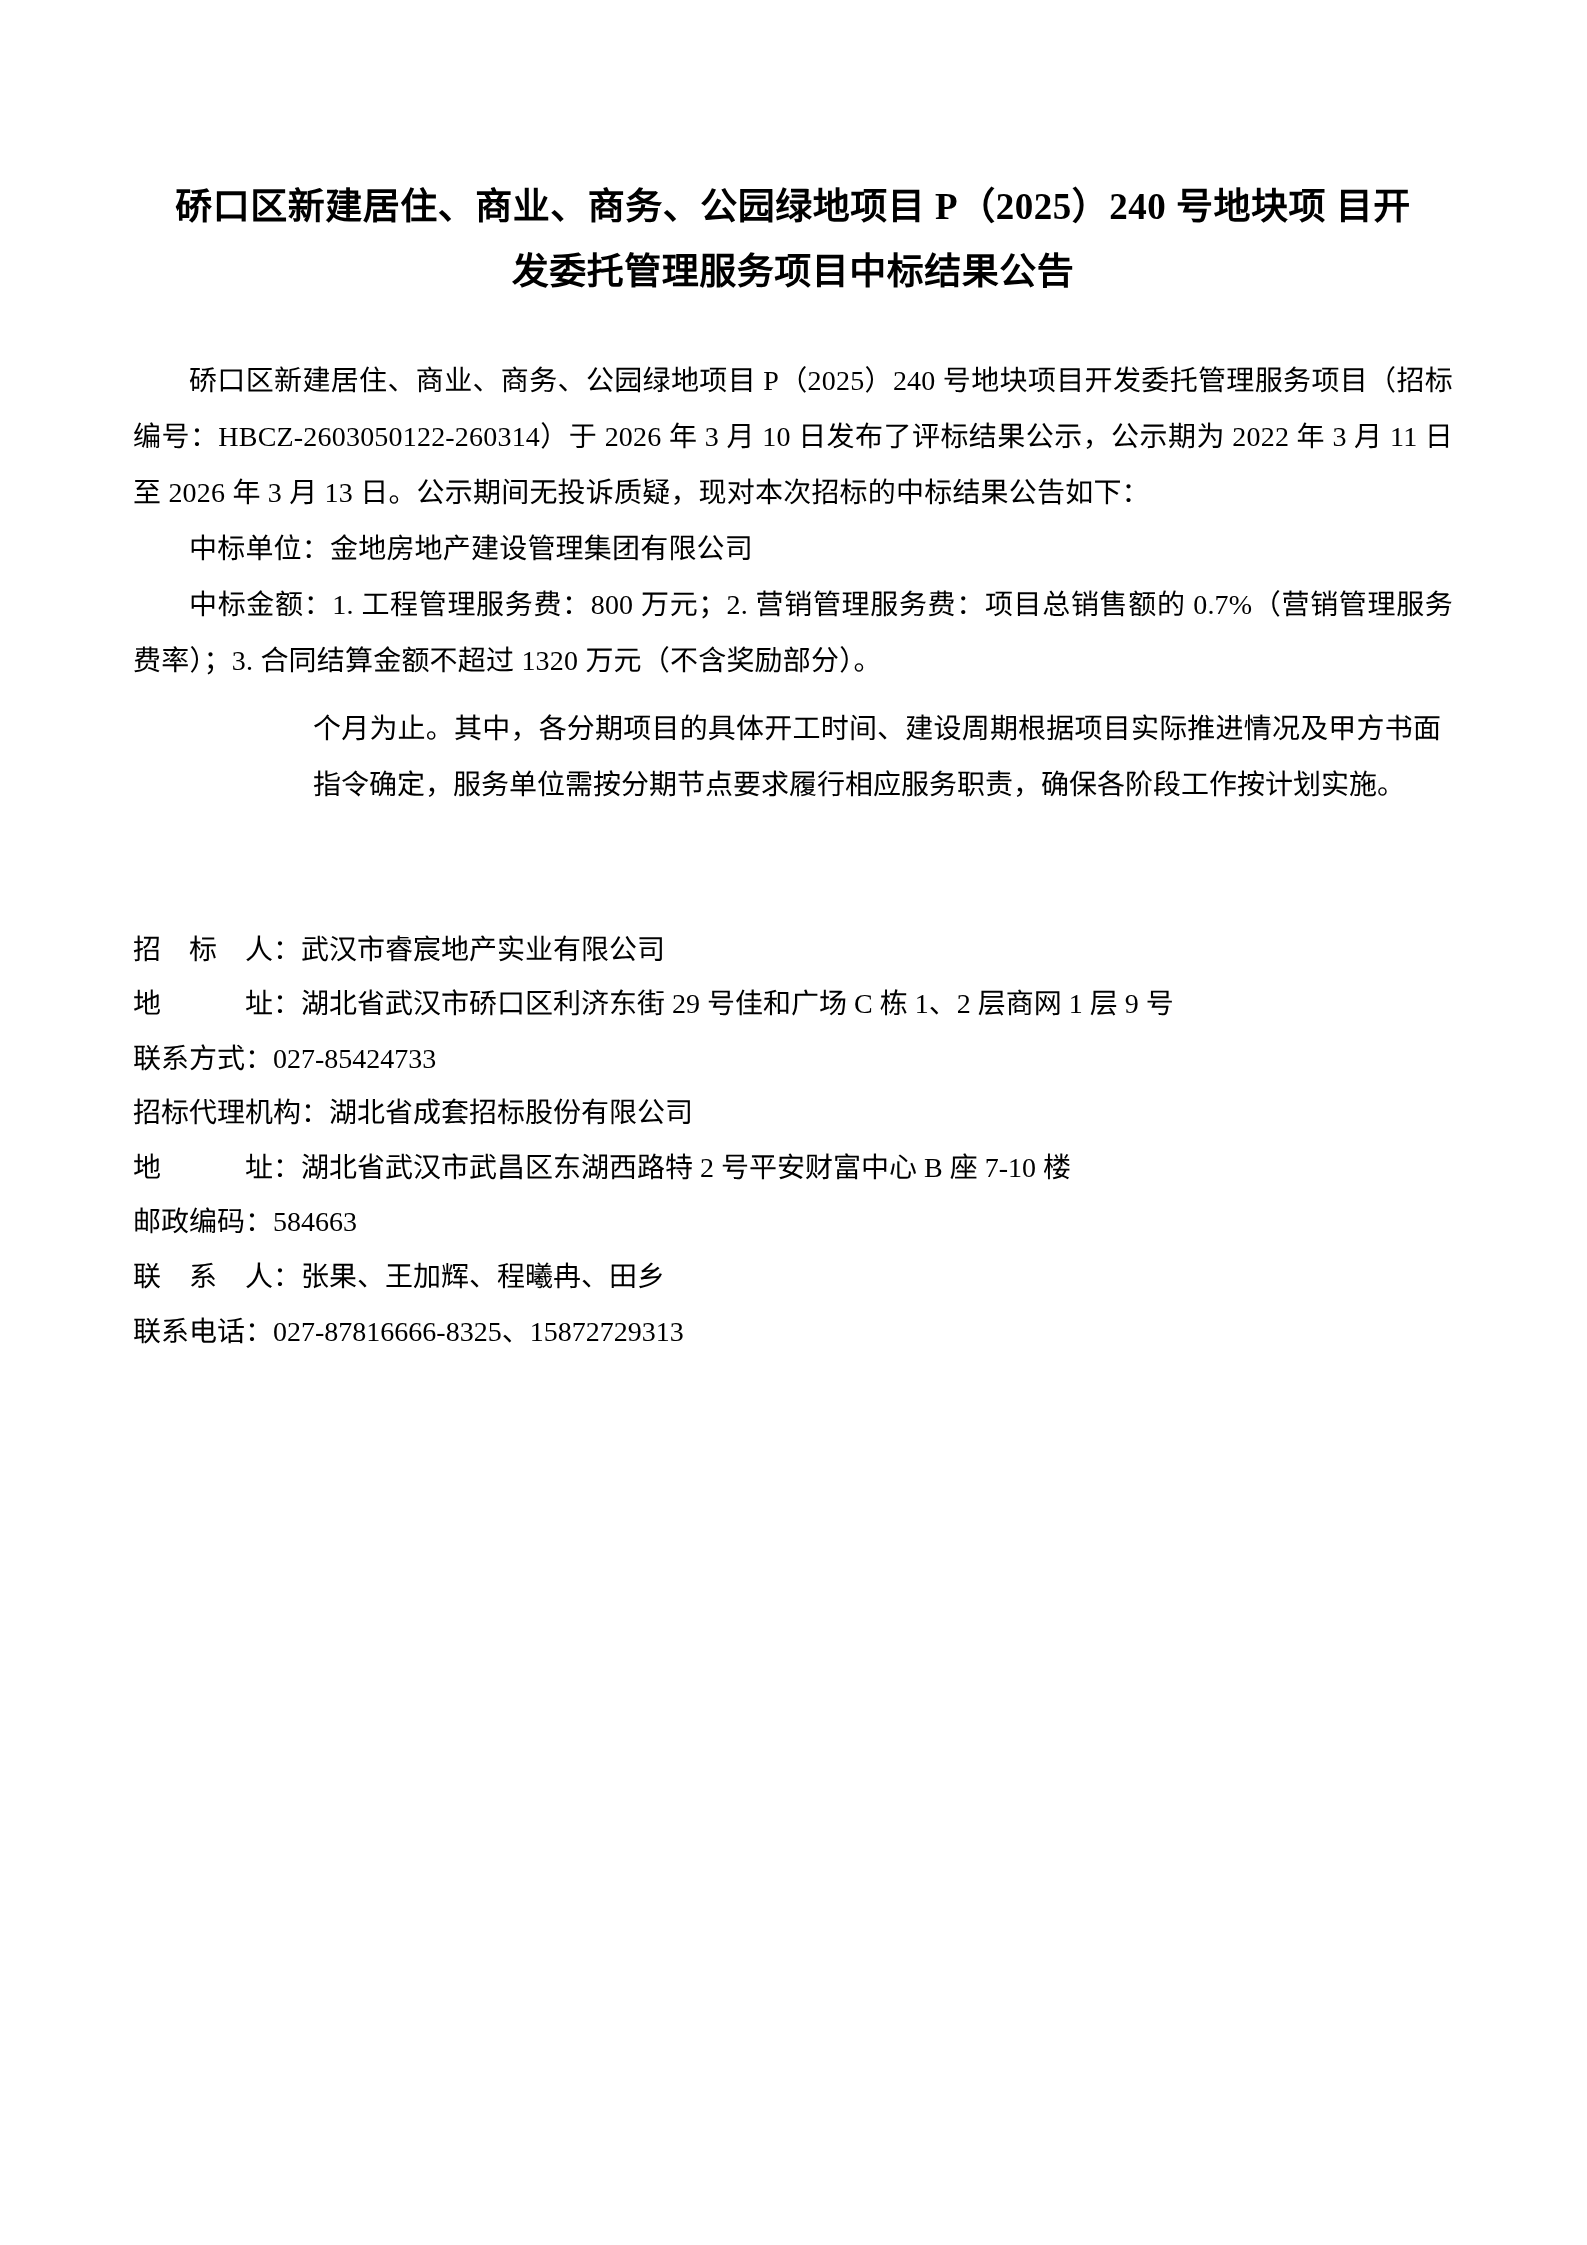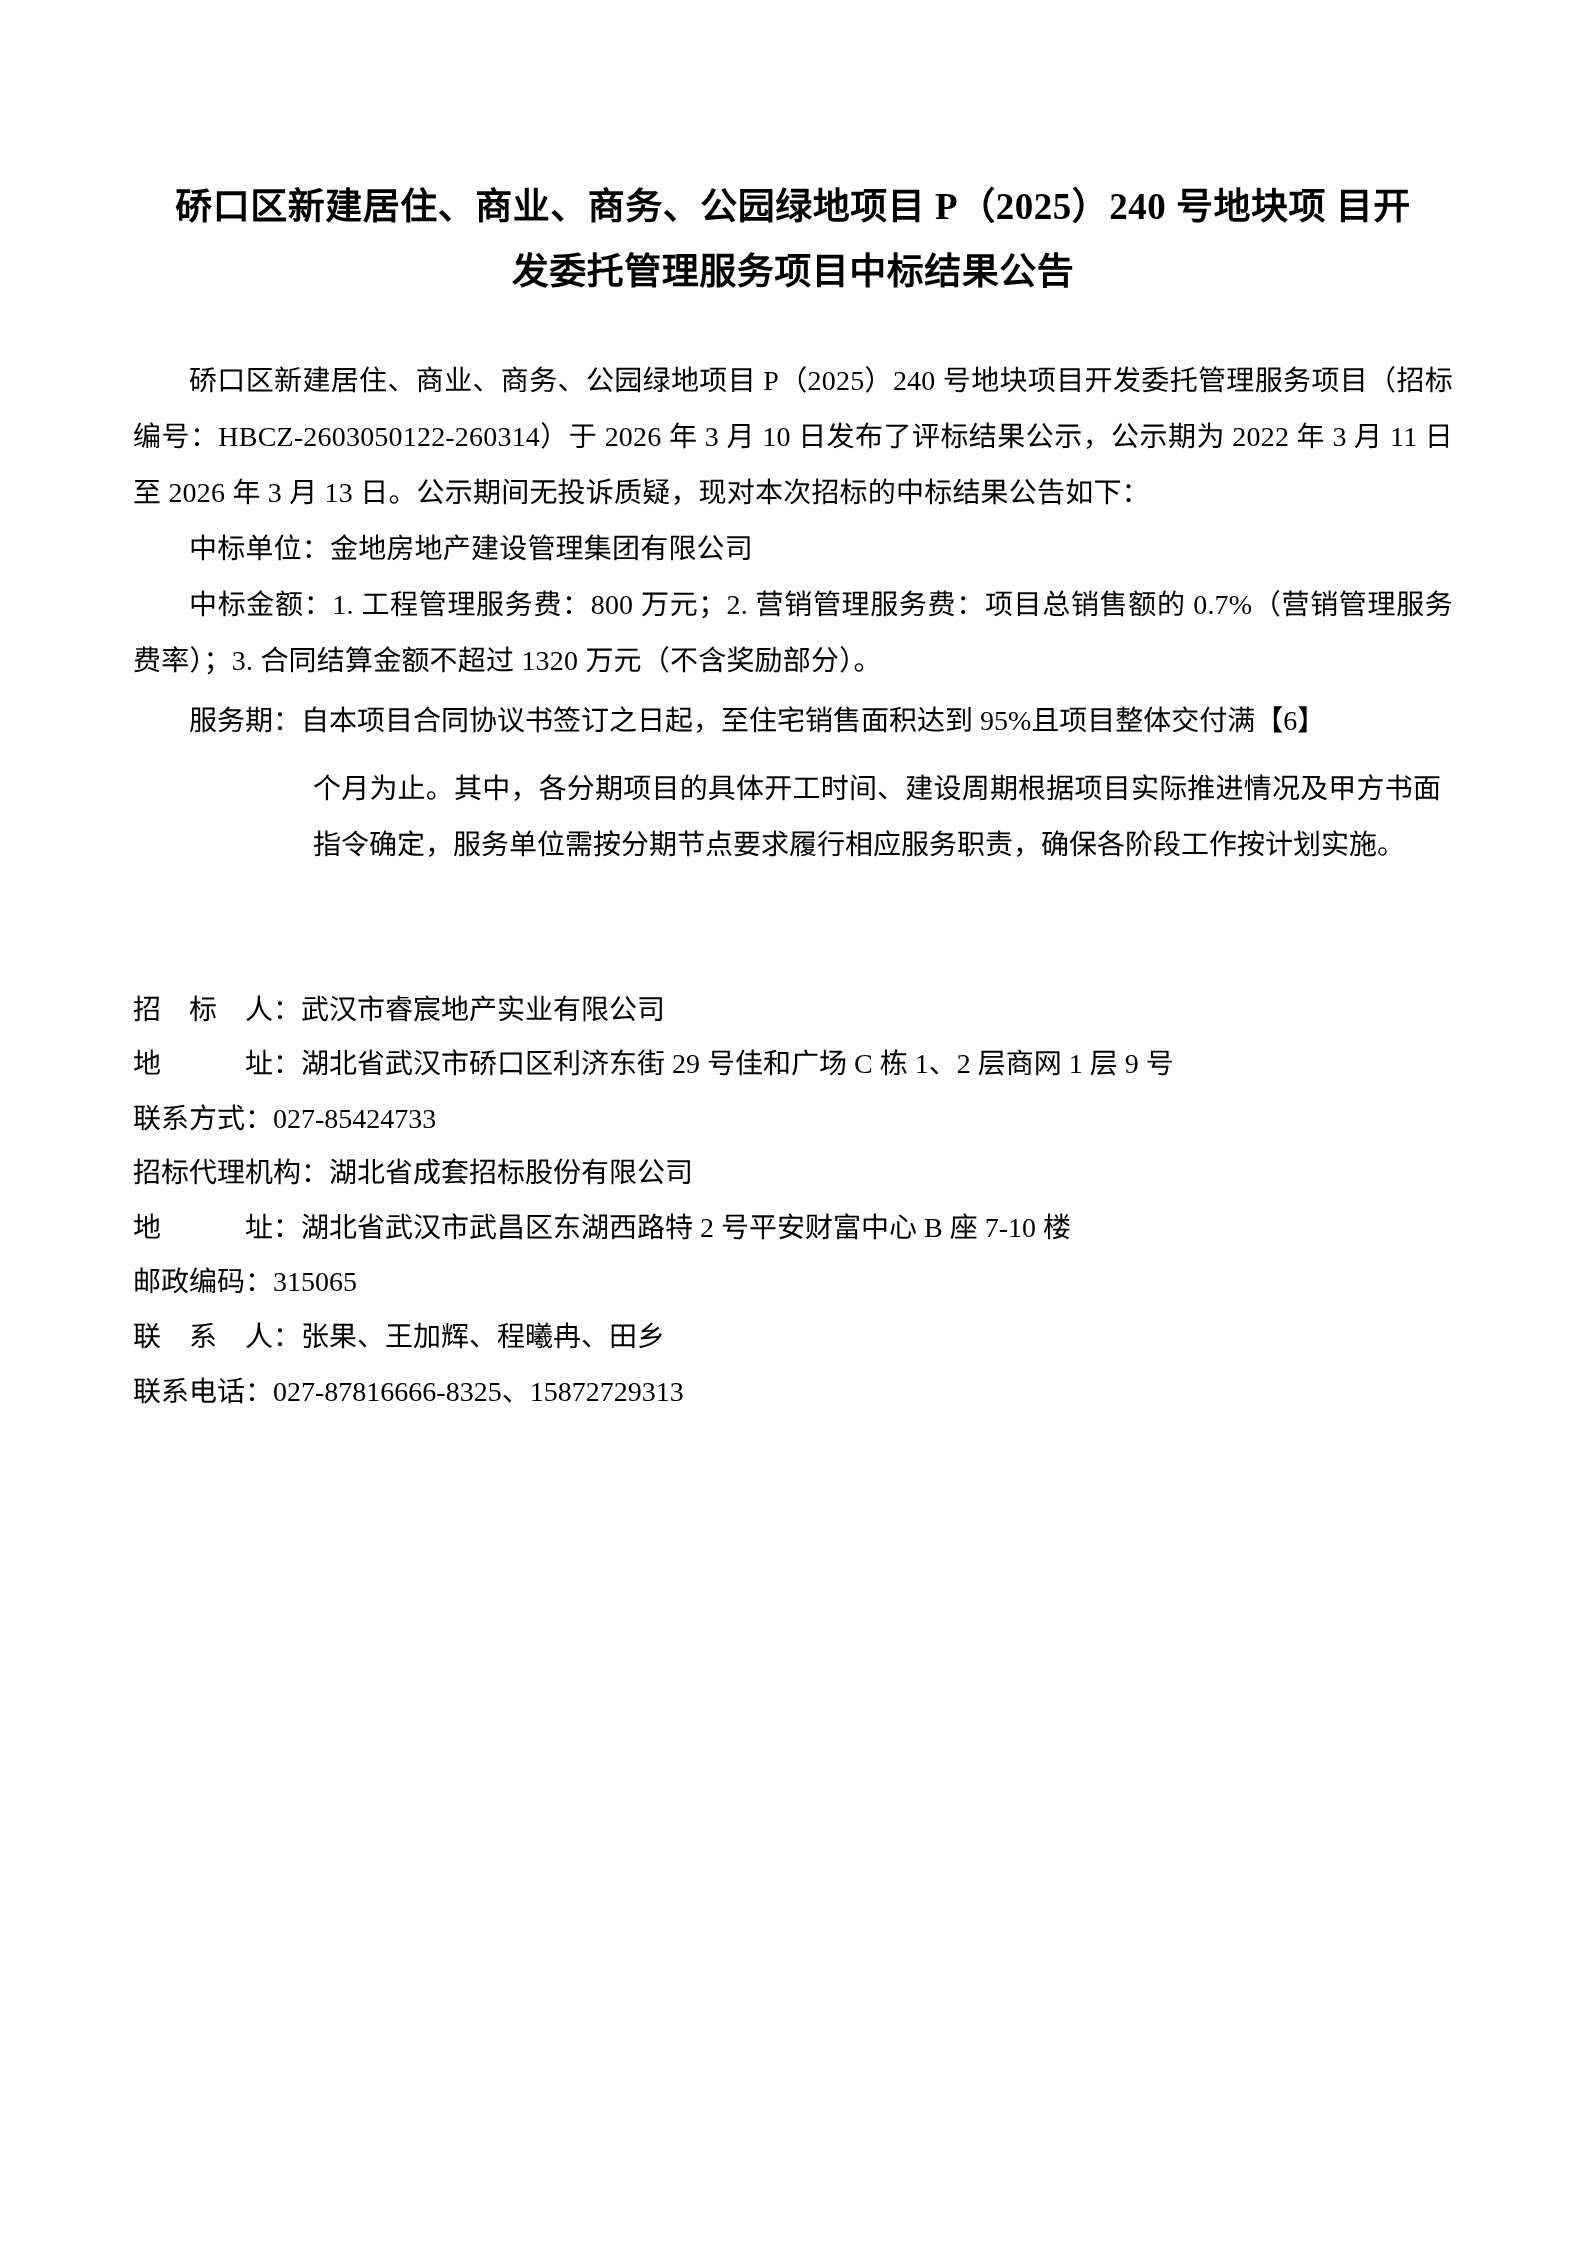--- a/index.html
+++ b/index.html
@@ -98,21 +98,20 @@
       <span>硚口区新建居住、商业、商务、公园绿地项目 P（2025）240 号地块项</span>
       <span>目开发委托管理服务项目中标结果公告</span>
     </h1>
 
     <div class="body-block">
       <p class="para indent2">硚口区新建居住、商业、商务、公园绿地项目 P（2025）240 号地块项目开发委托管理服务项目（招标编号：HBCZ-2603050122-260314）于 2026 年 3 月 10 日发布了评标结果公示，公示期为 2022 年 3 月 11 日至 2026 年 3 月 13 日。公示期间无投诉质疑，现对本次招标的中标结果公告如下：</p>
       <p class="para indent2">中标单位：金地房地产建设管理集团有限公司</p>
       <p class="para indent2">中标金额：1. 工程管理服务费：800 万元；2. 营销管理服务费：项目总销售额的 0.7%（营销管理服务费率）；3. 合同结算金额不超过 1320 万元（不含奖励部分）。</p>
 
       <div class="service-block">
-        <p class="service-first">服务期：自本项目合同协议书签订之日起，至住宅销售面积达到 95%且项目整体交付满【6】</p>
         <p class="service-rest">个月为止。其中，各分期项目的具体开工时间、建设周期根据项目实际推进情况及甲方书面指令确定，服务单位需按分期节点要求履行相应服务职责，确保各阶段工作按计划实施。</p>
       </div>
     </div>
 
     <div class="contact-block">
       <p class="contact-line">
         <span class="lbl">招　标　人：</span><span class="val">武汉市睿宸地产实业有限公司</span>
       </p>
       <p class="contact-line">
         <span class="lbl">地　　　址：</span><span class="val">湖北省武汉市硚口区利济东街 29 号佳和广场 C 栋 1、2 层商网 1 层 9 号</span>
@@ -120,21 +119,21 @@
       <p class="contact-line">
         <span class="lbl">联系方式：</span><span class="val num">027-85424733</span>
       </p>
       <p class="contact-line">
         <span class="lbl">招标代理机构：</span><span class="val">湖北省成套招标股份有限公司</span>
       </p>
       <p class="contact-line">
         <span class="lbl">地　　　址：</span><span class="val">湖北省武汉市武昌区东湖西路特 2 号平安财富中心 B 座 7-10 楼</span>
       </p>
       <p class="contact-line">
-        <span class="lbl">邮政编码：</span><span class="val num">315065</span>
+        <span class="lbl">邮政编码：</span><span class="val num">584663</span>
       </p>
       <p class="contact-line">
         <span class="lbl">联　系　人：</span><span class="val">张果、王加辉、程曦冉、田乡</span>
       </p>
       <p class="contact-line">
         <span class="lbl">联系电话：</span><span class="val num">027-87816666-8325、15872729313</span>
       </p>
     </div>
 
   </div>

